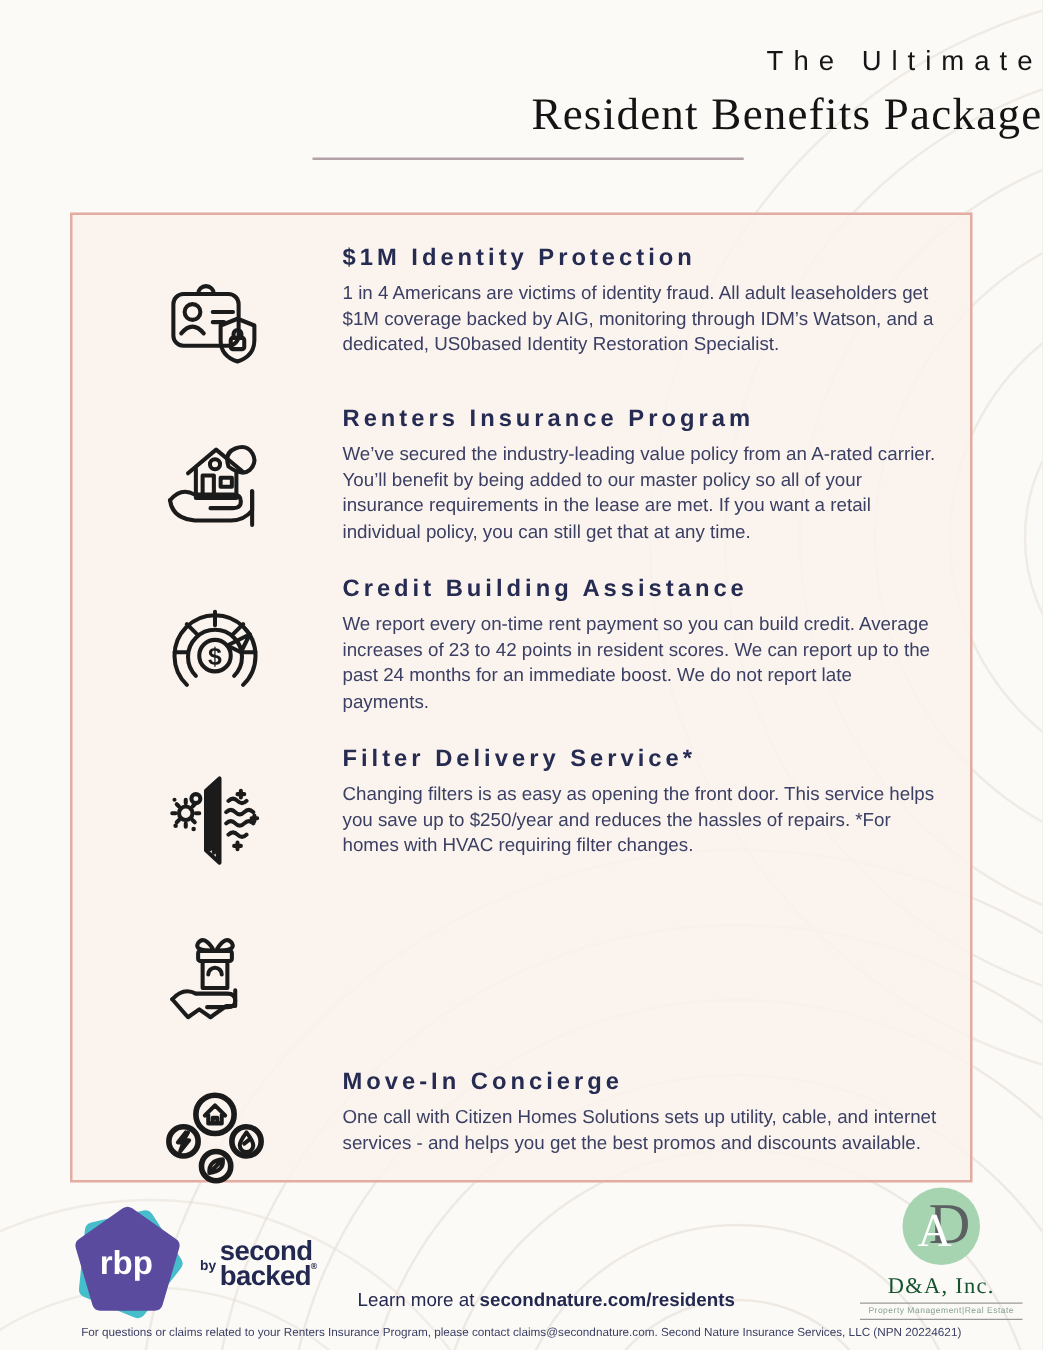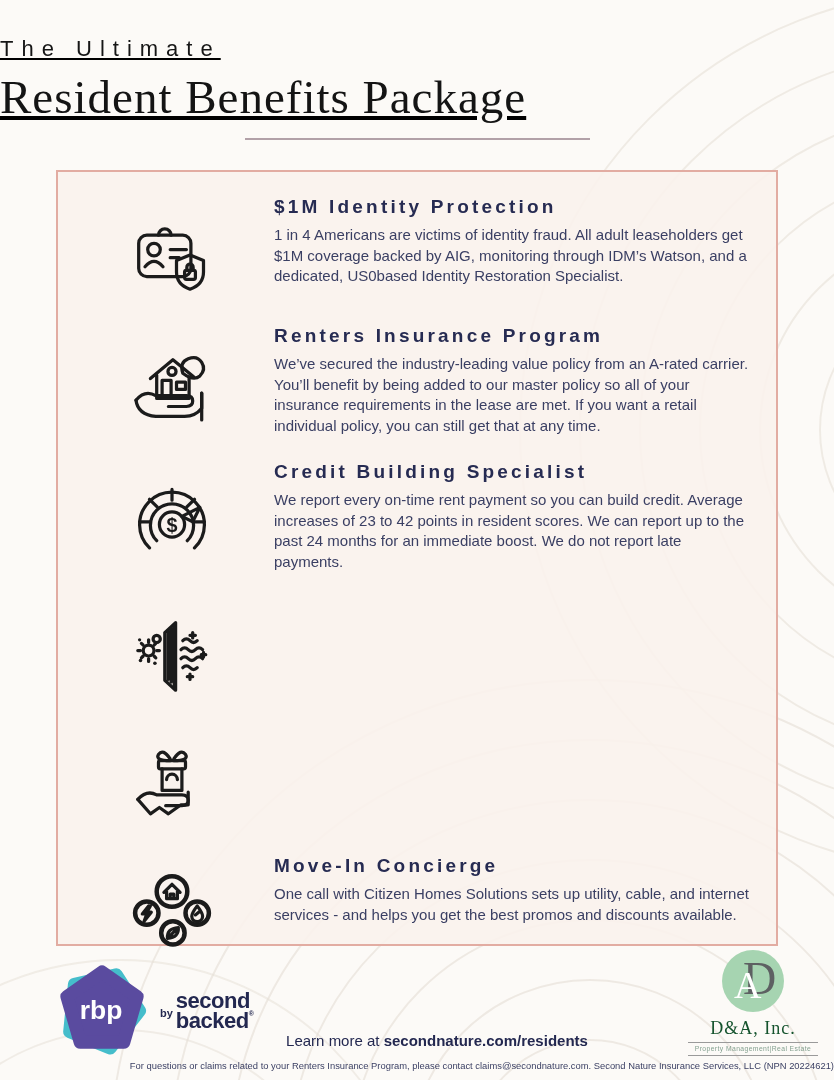--- a/index.html
+++ b/index.html
@@ -7,23 +7,23 @@
   .page {
     position:relative; width:834px; height:1080px; margin:0 auto;
     background:#fcfaf7; overflow:hidden;
     font-family:"Liberation Sans", sans-serif;
   }
   
   .rings { position:absolute; inset:0; z-index:1; pointer-events:none; }
   .rings circle { fill:none; stroke:#e6dfd6; stroke-width:2; }
 
   
-  .header { position:absolute; top:36px; left:0; right:0; text-align:left; z-index:3;text-decoration:underline; }
+  .header { position:absolute; top:36px; left:11px; right:0; text-align:right; z-index:3; }
   .kicker { font-size:22px; letter-spacing:8px; color:#161616; font-weight:500; }
-  .main-title { font-family:"Liberation Serif", serif; font-size:47px; font-weight:400; color:#141414; margin-top:8px; letter-spacing:1px; }
+  .main-title { font-family:"Liberation Serif", serif; font-size:36px; font-weight:400; color:#141414; margin-top:8px; letter-spacing:1px; }
   .title-divider { width:345px; height:2px; background:#b2a1a8; margin:14px auto 0; }
 
   
   .card {
     position:absolute; left:56px; top:170px; width:722px; height:776px;
     background:rgba(250,242,236,0.90); border:2px solid #e2aca2;
     z-index:2; display:flex; flex-direction:column; padding:24px 0 10px 12px;
   }
   .benefit { display:flex; align-items:flex-start; margin-bottom:25px; }
   .benefit-icon-col { width:204px; flex:0 0 204px; display:flex; justify-content:center; padding-top:14px; }
@@ -45,21 +45,21 @@
 
   .da-lockup { position:absolute; right:16px; top:950px; width:130px; text-align:center; z-index:3; }
   .da-circle { position:relative; width:62px; height:62px; border-radius:50%; background:#a6d4b1; margin:0 auto 6px; font-family:"Liberation Serif", serif; }
   .da-d { position:absolute; left:21px; top:2px; font-size:46px; color:#5d6062; }
   .da-a { position:absolute; left:12px; top:13px; font-size:38px; color:#ffffff; }
   .da-name { font-family:"Liberation Serif", serif; font-size:18px; color:#14532d; letter-spacing:1px; }
   .da-tagline { margin-top:3px; border-top:1px solid #9a9a9a; border-bottom:1px solid #9a9a9a; padding:2px 0 3px; font-size:6.8px; color:#85a291; letter-spacing:0.4px; }
 
   .learn-more { position:absolute; left:0; right:0; top:1032px; text-align:center; font-size:15px; color:#232850; z-index:3;padding-left:40px; }
   .learn-more b { font-weight:700; }
-  .fine-print { position:absolute; left:0; right:0; top:1060px; text-align:right; font-size:9.4px; color:#3a3f63; z-index:3; }
+  .fine-print { position:absolute; left:0; right:0; top:1060px; text-align:center; font-size:9.4px; color:#3a3f63; z-index:3; }
 </style>
 </head>
 <body>
 
 <div class="page">
 
   <svg class="rings" width="834" height="1080" viewBox="0 0 834 1080">
     <g opacity="0.55">
       <circle cx="960" cy="430" r="140"></circle>
         <circle cx="960" cy="430" r="200"></circle>
@@ -136,40 +136,44 @@
         <svg viewBox="0 0 100 100">
           <path class="icon-stroke" d="M25 81 A36 36 0 1 1 75 81"></path>
           <path class="icon-stroke" d="M33 73 A24 24 0 1 1 67 73"></path>
           <path class="icon-stroke" d="M26 52 H14 M33.5 35.5 L25 27 M50 28 V16 M66.5 35.5 L75 27 M74 52 H86"></path>
           <circle class="icon-stroke" cx="50" cy="55" r="14" fill="#faf2ec"></circle>
           <text x="50" y="63" text-anchor="middle" font-size="22" font-weight="bold" font-family="Liberation Sans, sans-serif" class="icon-fill">$</text>
           <path class="icon-stroke" d="M61 46 L81 36 L73 52 Z" fill="#faf2ec"></path>
         </svg>
       </div>
       <div class="benefit-text">
-        <div class="benefit-title">Credit Building Specialist</div>
+        <div class="benefit-title">Credit Building Assistance</div>
         <div class="benefit-body">We report every on-time rent payment so you can build credit. Average increases of 23 to 42 points in resident scores. We can report up to the past 24 months for an immediate boost. We do not report late payments.</div>
       </div>
     </div>
 
     <div class="benefit">
       <div class="benefit-icon-col">
         <svg viewBox="0 0 100 100">
           <path class="icon-stroke" d="M42 24 L54 13 V88 L42 77 Z"></path>
           <path class="icon-stroke" d="M45.5 22 V76 M49 19 V79 M52.5 16 V83" stroke-width="2"></path>
           <circle class="icon-stroke" cx="24" cy="44" r="6"></circle>
           <path class="icon-stroke" d="M24 35 v-3 M24 53 v3 M15 44 h-3 M33 44 h3 M18 38 l-2 -2 M30 50 l2 2 M30 38 l2 -2 M18 50 l-2 2" stroke-width="2.6"></path>
           <circle class="icon-stroke" cx="33" cy="31" r="4" stroke-width="2.8"></circle>
           <circle class="icon-fill" cx="15" cy="55" r="2"></circle>
           <circle class="icon-fill" cx="31" cy="58" r="2"></circle>
           <circle class="icon-fill" cx="14" cy="32" r="1.8"></circle>
           <path class="icon-stroke" d="M62 33 q4 -4 8 0 t8 0 M60 43 q4 -4 8 0 t8 0 t8 0 M60 53 q4 -4 8 0 t8 0 t8 0 M62 63 q4 -4 8 0 t8 0" stroke-width="2.6"></path>
           <path class="icon-stroke" d="M73 24 v6 M70 27 h6 M85 46 v5 M82.5 48.5 h5 M70 70 v6 M67 73 h6" stroke-width="1.8"></path>
         </svg>
       </div>
+      <div class="benefit-text">
+        <div class="benefit-title">Filter Delivery Service*</div>
+        <div class="benefit-body">Changing filters is as easy as opening the front door. This service helps you save up to $250/year and reduces the hassles of repairs. *For homes with HVAC requiring filter changes.</div>
+      </div>
     </div>
 
     <div class="benefit">
       <div class="benefit-icon-col">
         <svg viewBox="0 0 100 100">
           <path class="icon-stroke" d="M48 21 q-8 -12 -13 -5 q-4 7 13 7 M52 21 q8 -12 13 -5 q4 7 -13 7"></path>
           <rect class="icon-stroke" x="35" y="23" width="30" height="9" rx="2"></rect>
           <path class="icon-stroke" d="M39 32 v24 h22 v-24"></path>
           <path class="icon-stroke" d="M44 44 a6 6 0 0 1 12 0"></path>
           <path class="icon-stroke" d="M12 66 q10 -11 21 -5 l28 0 q7 0 7 6 q0 6 -7 6 l-18 0"></path>

